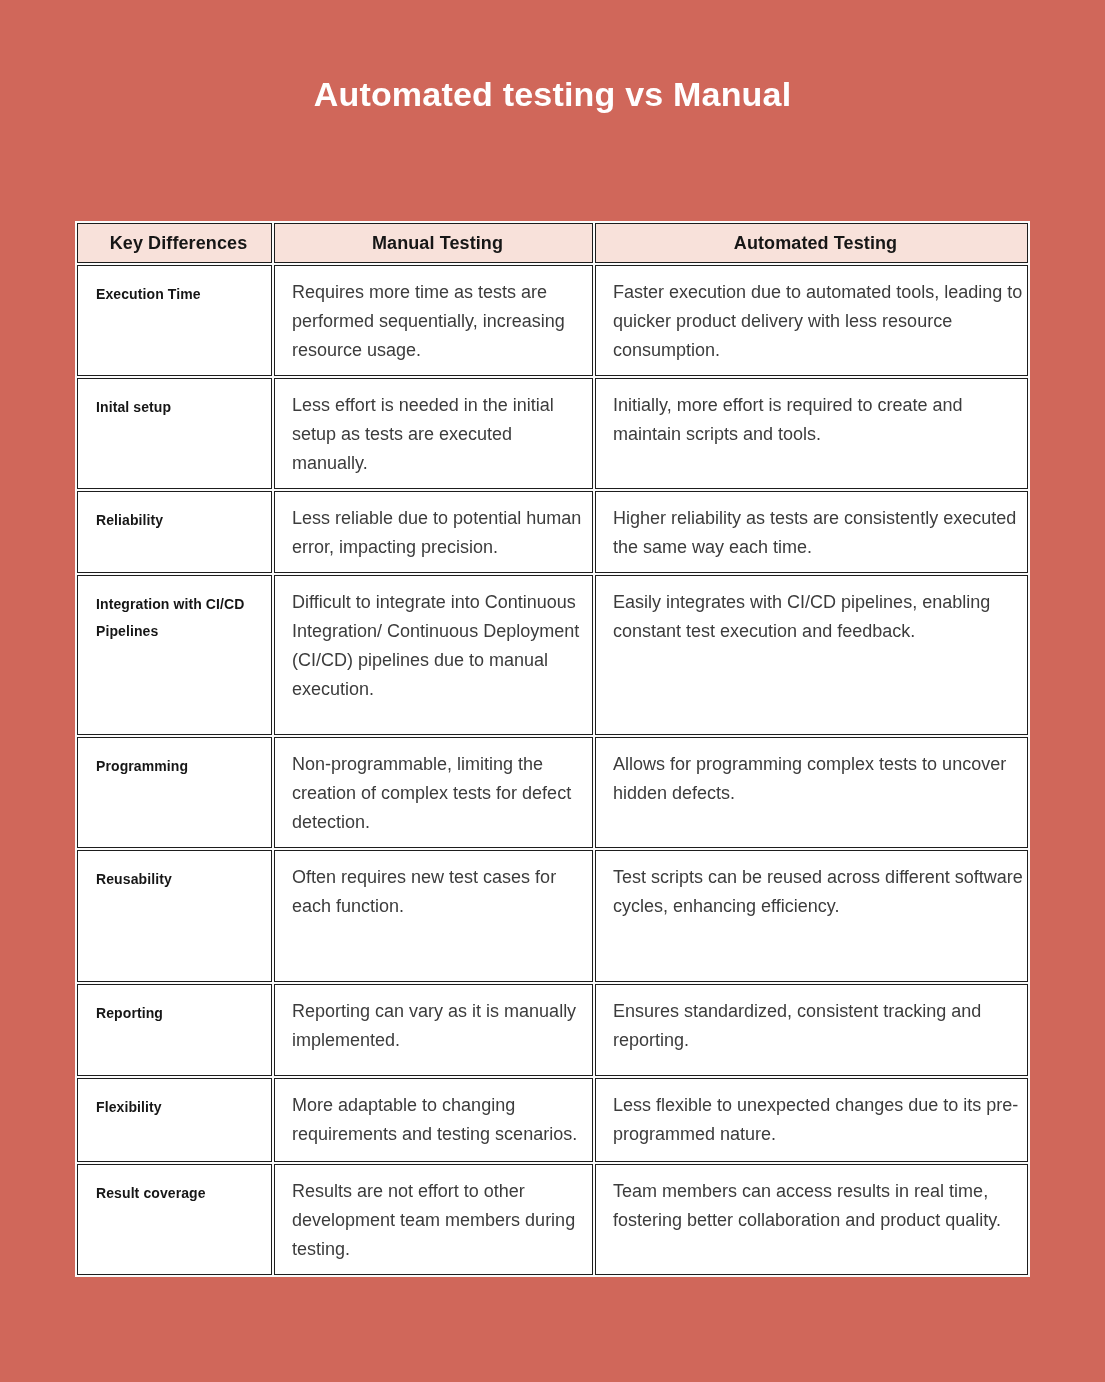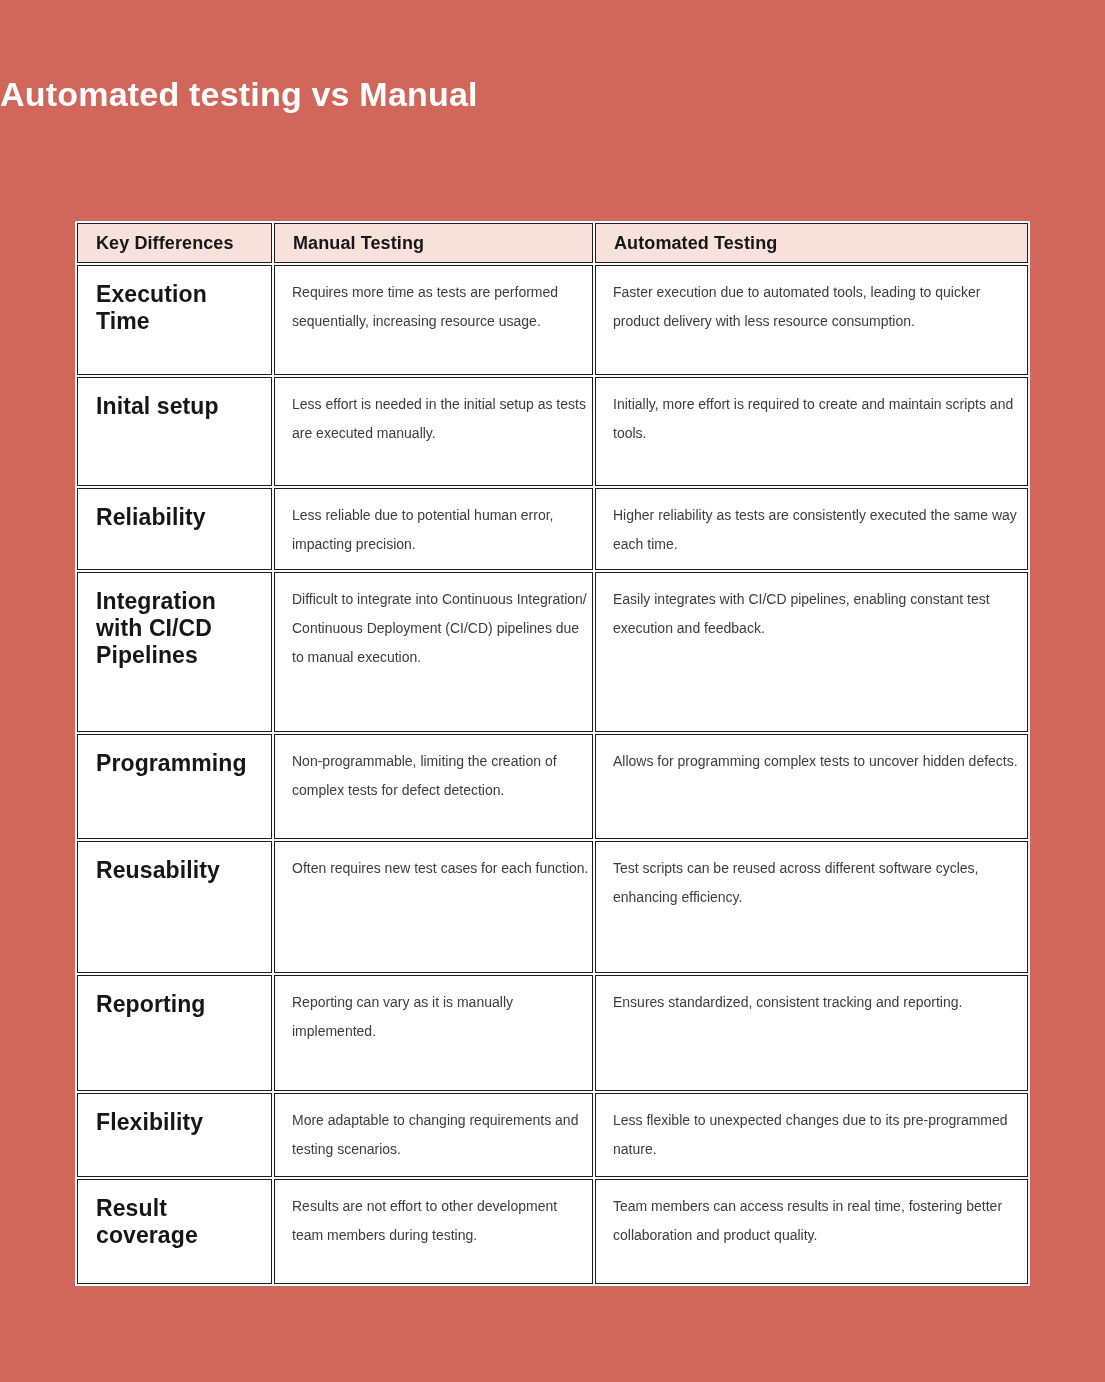--- a/index.html
+++ b/index.html
@@ -17,20 +17,21 @@
     position: relative;
     width: 1105px;
     height: 1382px;
     background: #d0675a;
   }
   .title {
     position: absolute;
     top: 74px;
     left: 0;
     width: 100%;
+    text-align: center;
     color: #ffffff;
     font-weight: bold;
     font-size: 34px;
     line-height: 41px;
     letter-spacing: 0.2px;
   }
   .table-wrap {
     position: absolute;
     top: 221px;
     left: 75px;
@@ -46,39 +47,39 @@
   table.compare th,
   table.compare td {
     border: 1px solid #1d1d1d;
     overflow: hidden;
   }
   table.compare th {
     background: #f8e1da;
     color: #161616;
     font-size: 18px;
     font-weight: bold;
-    text-align: left;
+    text-align: center;
     vertical-align: middle;
     padding: 0 10px 0 18px;
     letter-spacing: 0.1px;
   }
   table.compare td {
     background: #ffffff;
     vertical-align: top;
   }
   td.key {
     font-weight: bold;
-    font-size: 23px;
+    font-size: 14px;
     line-height: 27px;
     color: #161616;
     padding: 15px 12px 24px 18px;
     letter-spacing: 0.1px;
   }
   td.desc {
-    font-size: 14px;
+    font-size: 18px;
     line-height: 29px;
     color: #3c3c3c;
     padding: 12px 0 10px 17px;
   }
 </style>
 </head>
 <body>
 
 <div class="canvas">
 
@@ -124,21 +125,21 @@
         <tr style="height:105px">
           <td class="key">Programming</td>
           <td class="desc">Non-programmable, limiting the creation of complex tests for defect detection.</td>
           <td class="desc">Allows for programming complex tests to uncover hidden defects.</td>
         </tr>
         <tr style="height:132px">
           <td class="key">Reusability</td>
           <td class="desc">Often requires new test cases for each function.</td>
           <td class="desc">Test scripts can be reused across different software cycles, enhancing efficiency.</td>
         </tr>
-        <tr style="height:116px">
+        <tr style="height:92px">
           <td class="key">Reporting</td>
           <td class="desc">Reporting can vary as it is manually implemented.</td>
           <td class="desc">Ensures standardized, consistent tracking and reporting.</td>
         </tr>
         <tr style="height:84px">
           <td class="key">Flexibility</td>
           <td class="desc">More adaptable to changing requirements and testing scenarios.</td>
           <td class="desc">Less flexible to unexpected changes due to its pre-programmed nature.</td>
         </tr>
         <tr style="height:105px">

